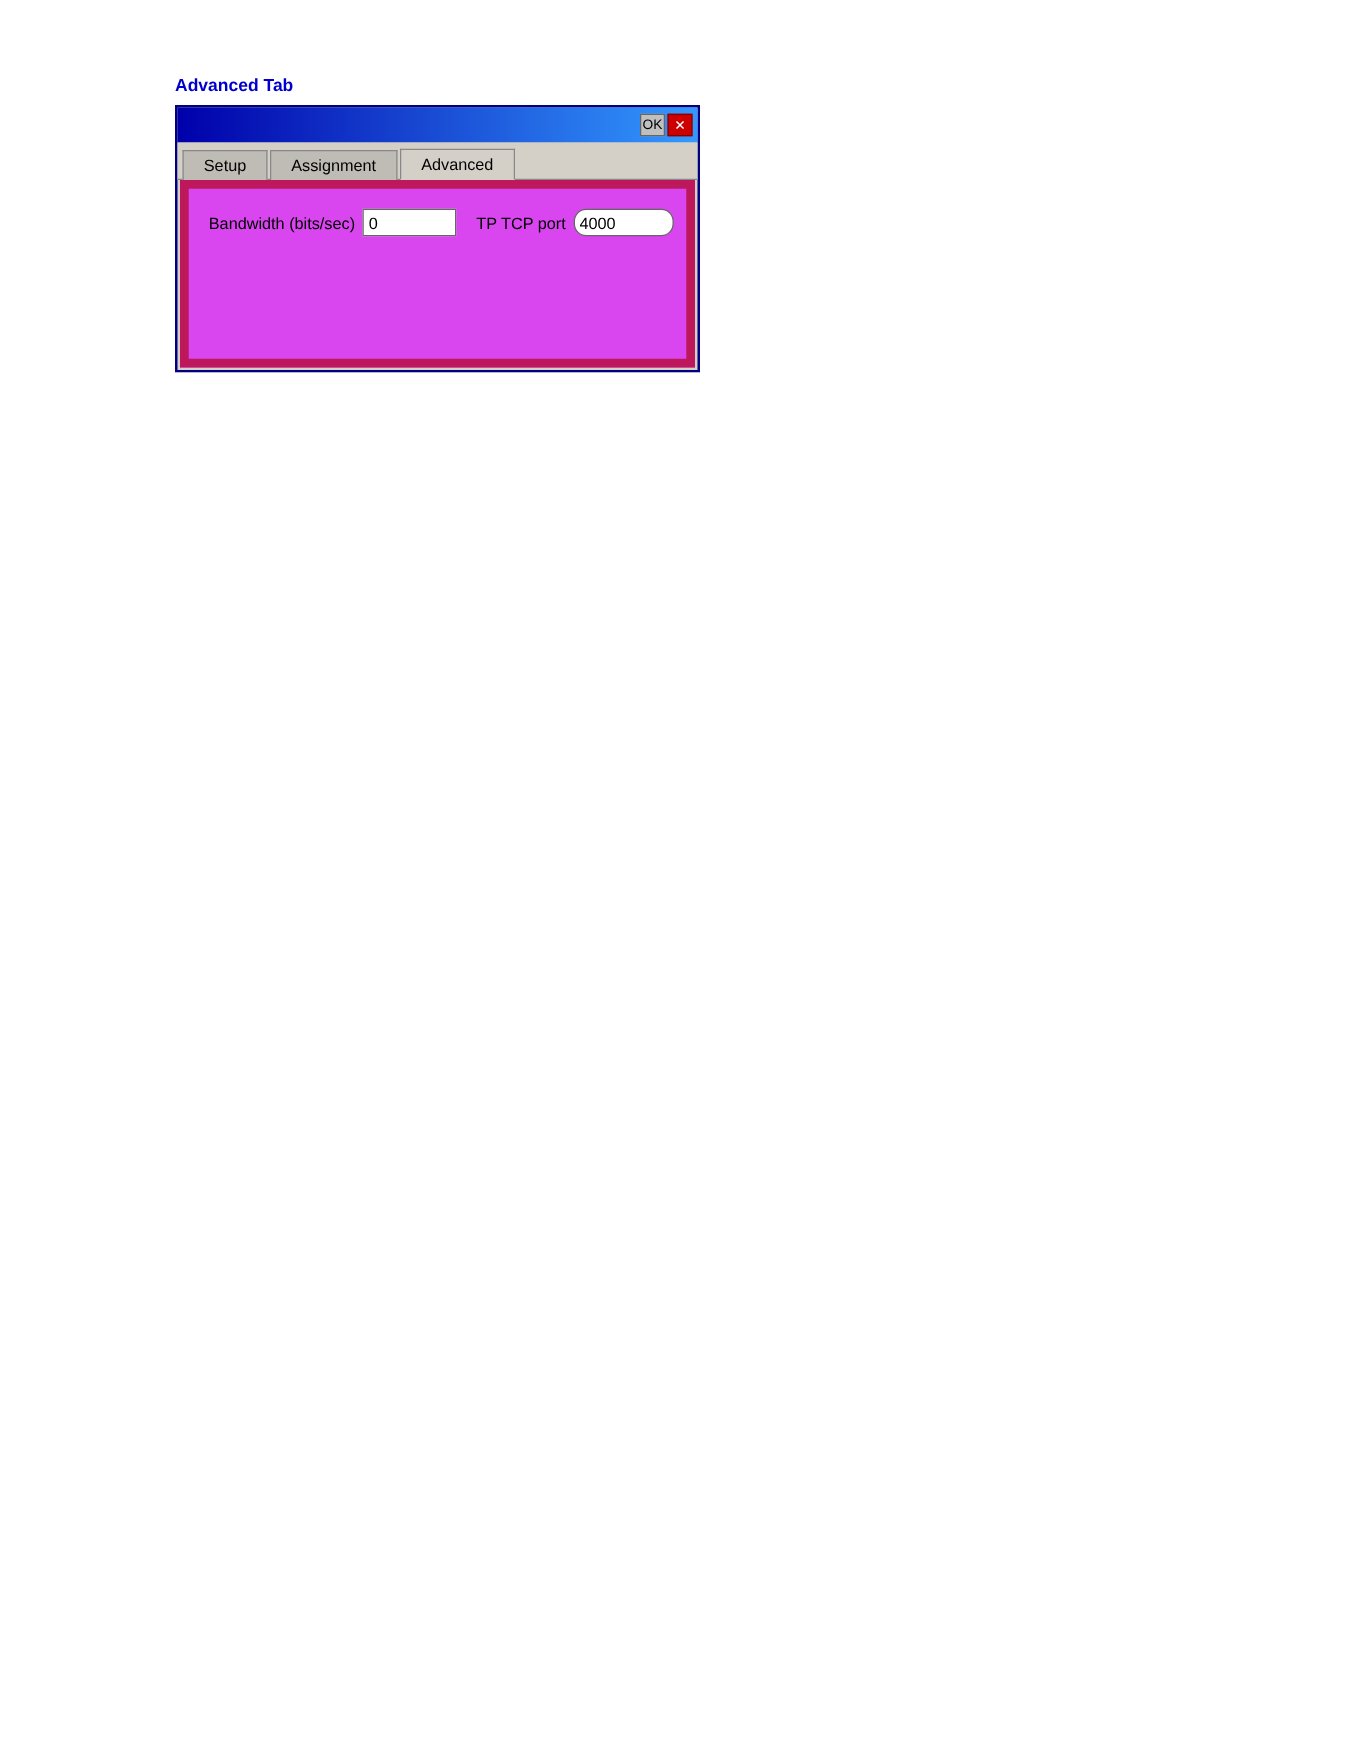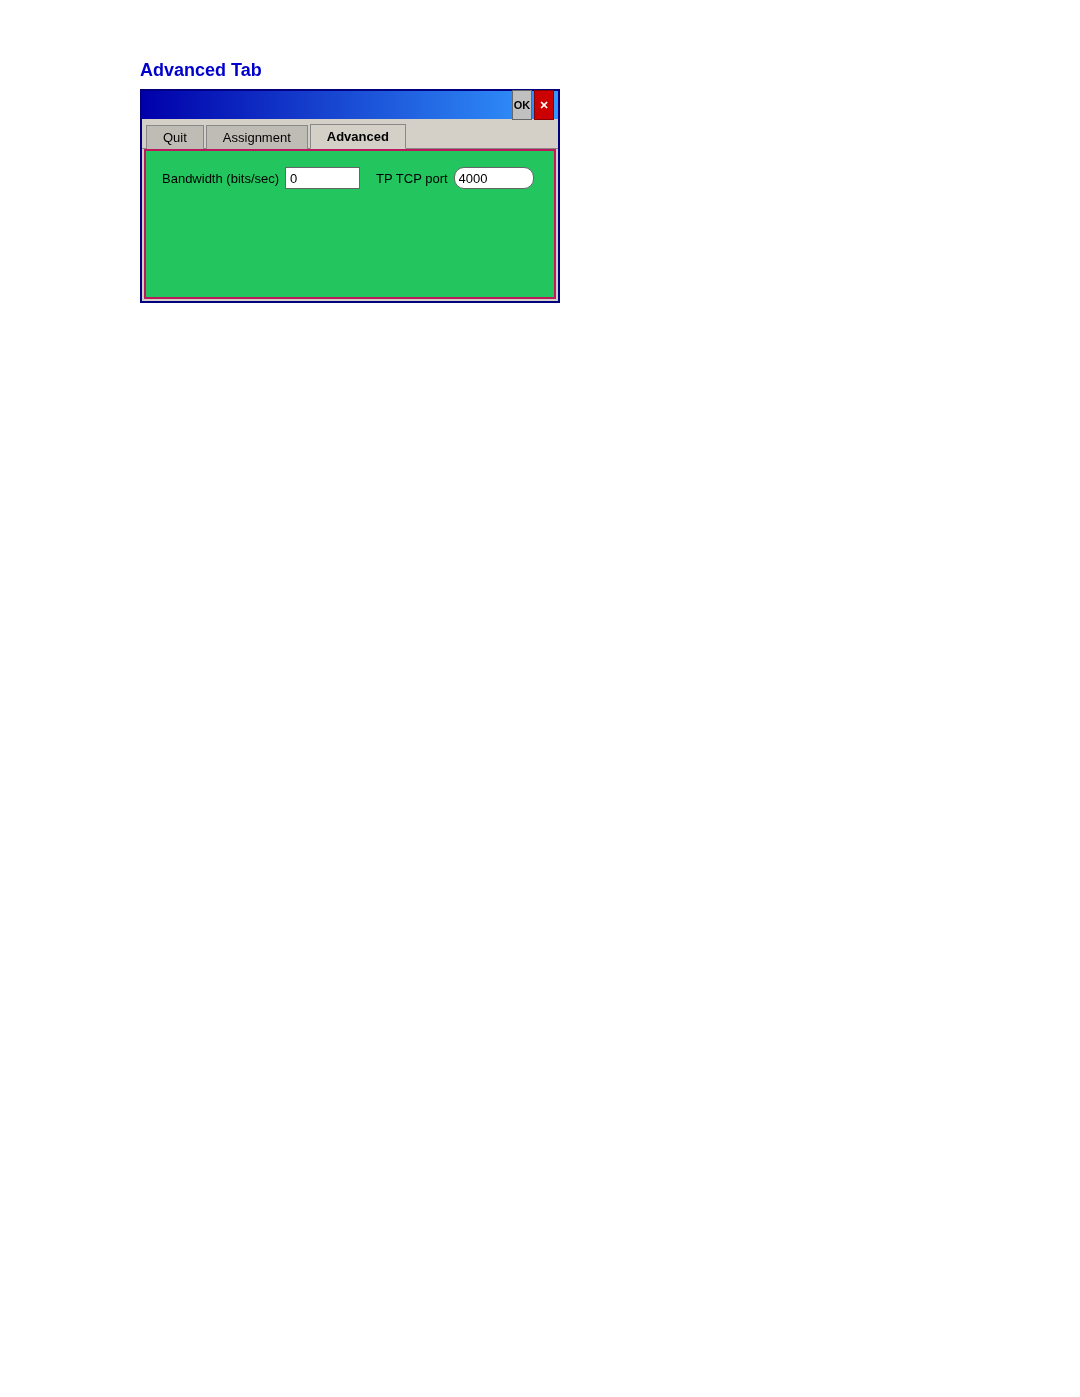--- a/index.html
+++ b/index.html
@@ -9,47 +9,47 @@
       font-size: 13px;
     }
 
     .page-container {
       padding: 60px 0 0 140px;
     }
 
     .page-title {
       color: #0000cc;
       font-weight: bold;
-      font-size: 18px;
+      font-size: 14px;
       margin-bottom: 8px;
     }
 
     .dialog {
       width: 420px;
       border: 2px solid #000080;
       background: #d4d0c8;
     }
 
     .dialog-titlebar {
       background: linear-gradient(to right, #0000aa, #3399ff);
       height: 28px;
       display: flex;
       align-items: center;
       justify-content: flex-end;
       padding: 0 4px;
     }
 
     .titlebar-btn {
       width: 20px;
-      height: 30px;
+      height: 18px;
       display: inline-flex;
       align-items: center;
       justify-content: center;
       font-size: 11px;
-      font-weight: bold;
+      font-weight: normal;
       cursor: pointer;
       margin-left: 2px;
       border: 1px solid #888;
     }
 
     .titlebar-btn-ok {
       background: #c0c0c0;
       color: #000;
       border: 1px solid #666;
     }
@@ -76,35 +76,35 @@
       cursor: pointer;
       font-size: 13px;
       margin-right: 2px;
       position: relative;
       top: 1px;
     }
 
     .tab.active {
       background: #d4d0c8;
       border-bottom: 1px solid #d4d0c8;
-      font-weight: bold;
+      font-weight: normal;
       z-index: 1;
       top: 1px;
     }
 
     .tab.inactive {
       background: #bfbcb5;
       color: #000;
     }
 
     .dialog-body {
-      background: #22c55e;
+      background: #d946ef;
       padding: 16px;
       min-height: 150px;
-      border: 2px solid #be185d;
+      border: 7px solid #be185d;
       margin: 0 2px 2px 2px;
     }
 
     .form-row {
       display: flex;
       align-items: center;
       margin-bottom: 12px;
     }
 
     .form-label {
@@ -158,21 +158,21 @@
 
   <div class="dialog">
 
     <div class="dialog-titlebar">
       <div class="titlebar-btn titlebar-btn-ok">OK</div>
       <div class="titlebar-btn titlebar-btn-close">✕</div>
     </div>
 
     <div class="tabs-row">
       <div class="tab inactive">
-        <span>Quit</span>
+        <span>Setup</span>
       </div>
       <div class="tab inactive">
         <span>Assignment</span>
       </div>
       <div class="tab active">
         <span>Advanced</span>
       </div>
     </div>
 
     <div class="dialog-body">

